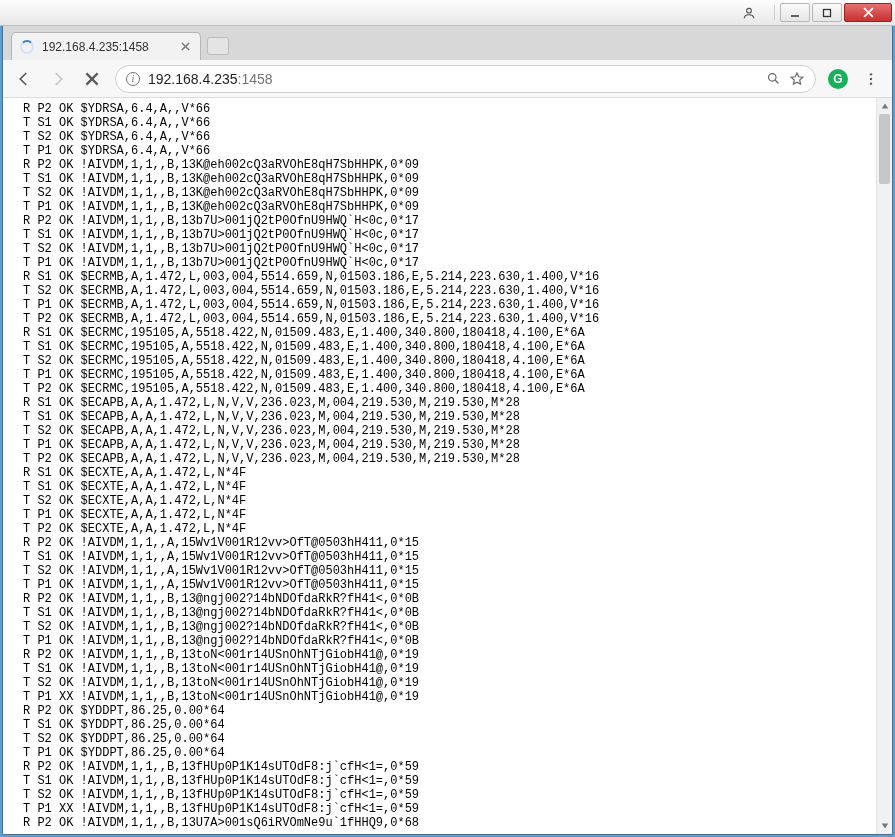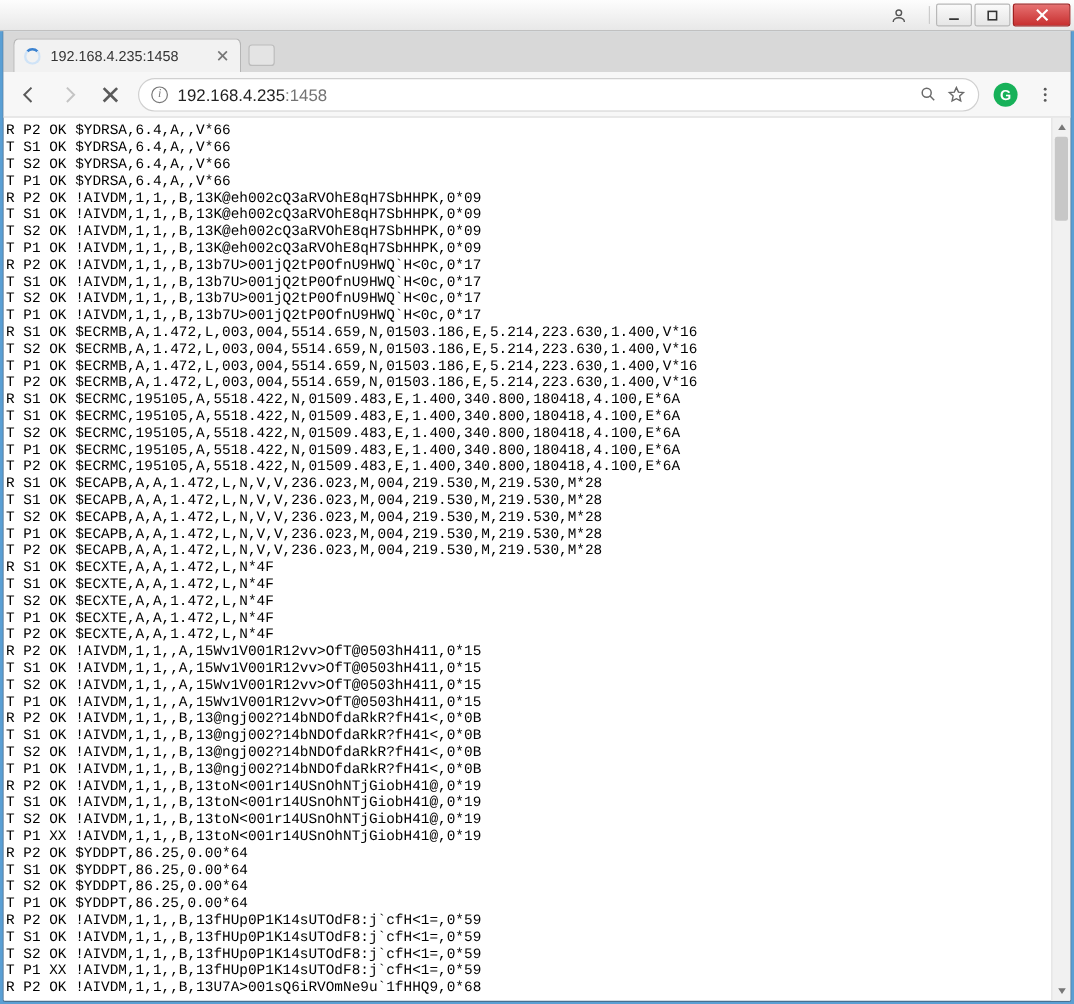--- a/index.html
+++ b/index.html
@@ -30,21 +30,21 @@
 .addr { flex:1; height:28px; border:1px solid #d0d0d0; border-radius:14px; display:flex; align-items:center; padding:0 10px; gap:8px; background:#fff; }
 .infoicon { width:14px; height:14px; border:1px solid #777; border-radius:50%; display:flex; align-items:center; justify-content:center; font-size:10px; color:#777; font-family:Georgia,serif; font-style:italic; }
 .urltext { flex:1; font-size:14px; color:#222; }
 .urltext .faded { color:#737373; }
 .addrico { color:#6a6a6a; }
 .ext { width:20px; height:20px; border-radius:50%; background:#17b159; color:#fff; display:flex; align-items:center; justify-content:center; font-weight:bold; font-size:12px; }
 .menu { color:#5a5a5a; }
 
 
 .viewport { flex:1; display:flex; overflow:hidden; }
-.content { flex:1; overflow:hidden; padding:4px 2px; font-family:"Courier New",monospace; font-size:12px; line-height:14px; color:#000; white-space:pre; }
+.content { flex:1; overflow:hidden; padding:4px 20px; font-family:"Courier New",monospace; font-size:12px; line-height:14px; color:#000; white-space:pre; }
 .scroll { width:16px; background:#f1f1f1; border-left:1px solid #e4e4e4; position:relative; }
 .scrollbtn { height:16px; display:flex; align-items:center; justify-content:center; color:#666; font-size:9px; }
 .thumb { position:absolute; left:2px; right:2px; top:16px; height:70px; background:#c7c7c7; border-radius:2px; }
 
 svg { display:block; }
 </style>
 </head>
 <body>
 
 <div class="titlebar">

